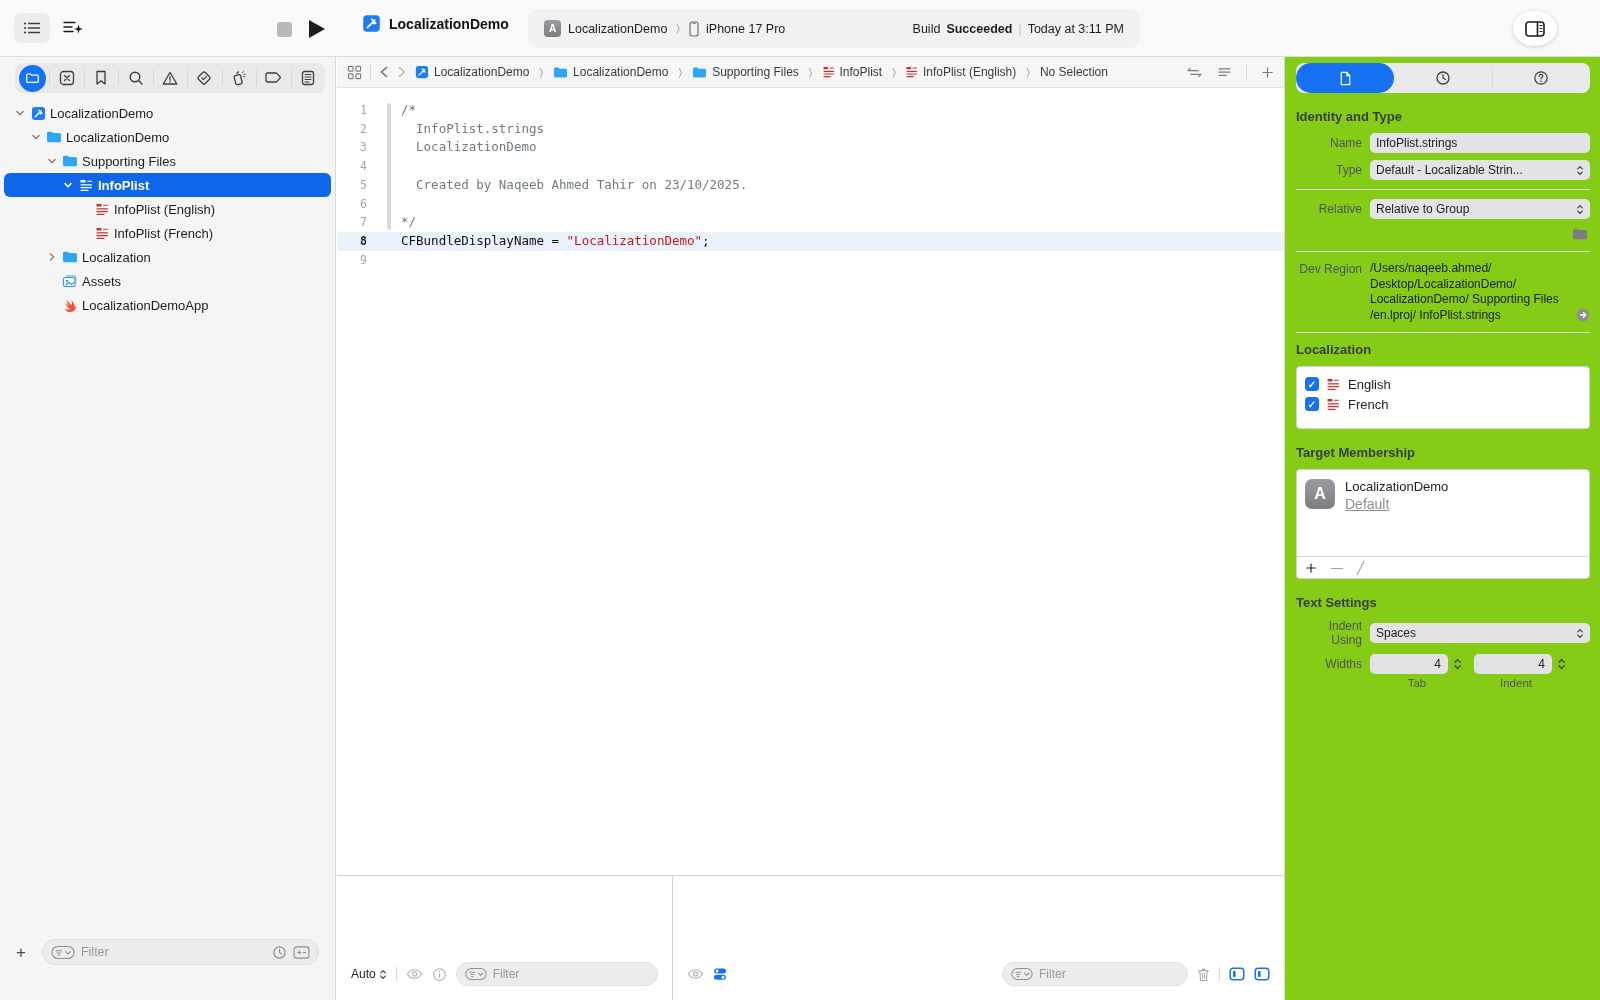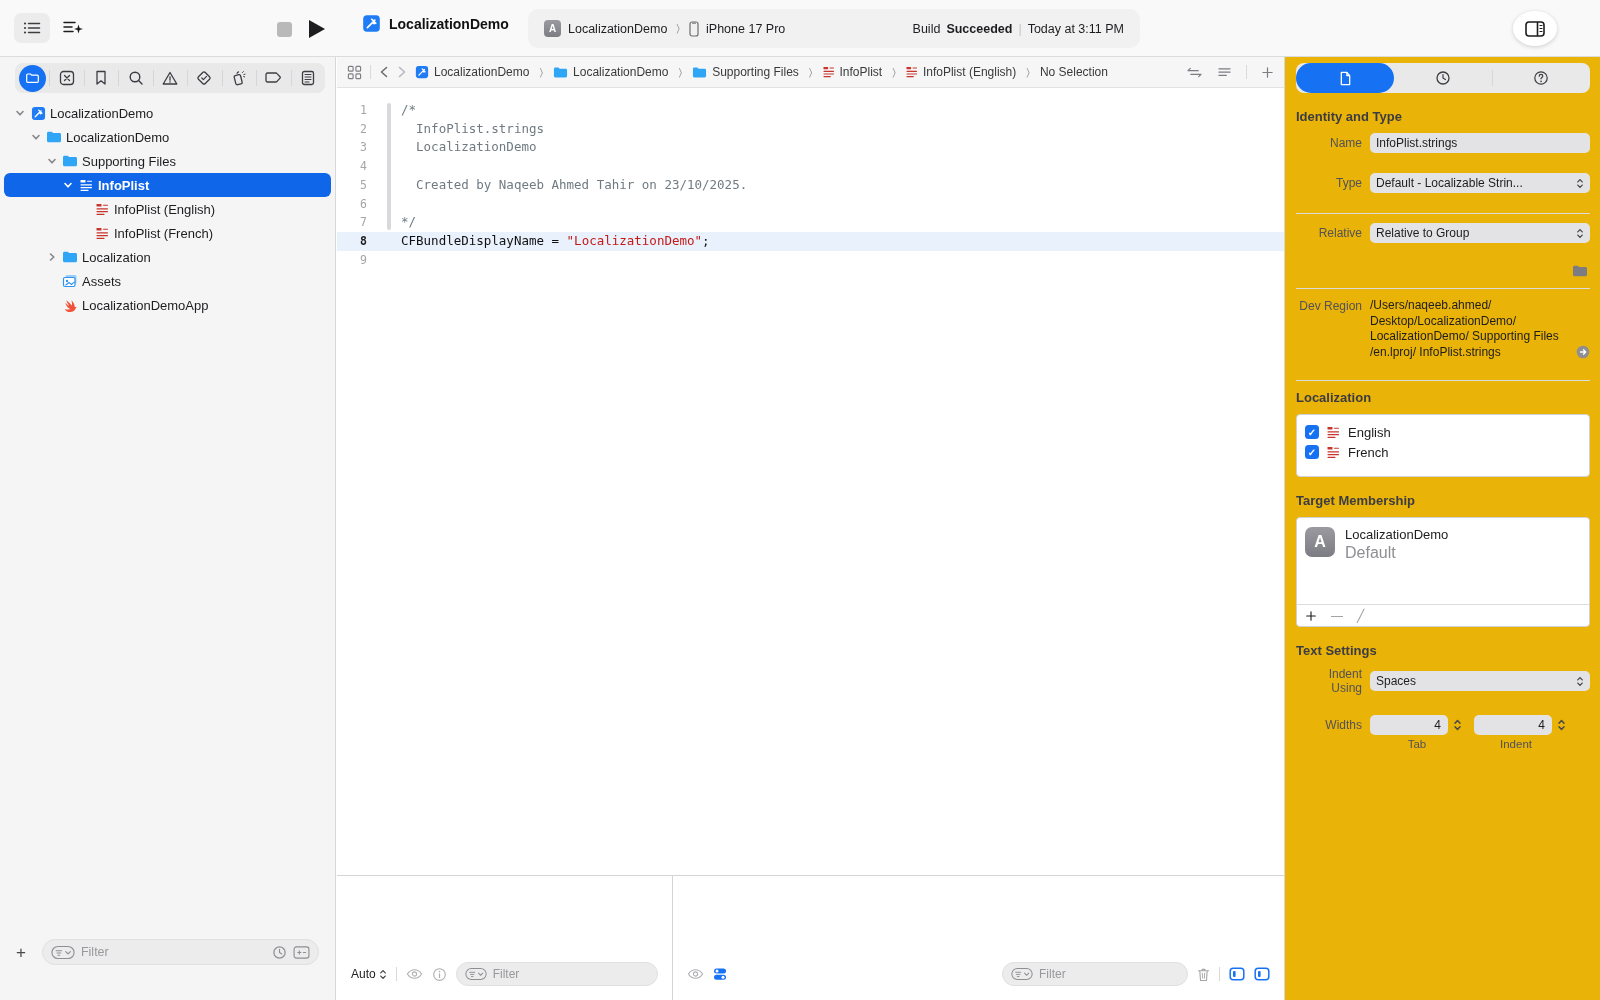--- a/index.html
+++ b/index.html
@@ -92,52 +92,52 @@
   .dbg-bar { position:absolute; left:0; right:0; bottom:12px; height:28px; display:flex; align-items:center; padding:0 14px; gap:9px; color:#8e8e93; }
   .auto-lbl { font-size:12px; color:#1d1d1f; display:flex; align-items:center; gap:3px; }
   .vdiv { width:1px; height:14px; background:#d9d9da; }
   .dbg-filter { height:24px; background:#ececed; border:1px solid #e0e0e1; border-radius:12px; display:flex;
     align-items:center; padding:0 8px; gap:6px; }
   .dbg-filter input { border:none; outline:none; background:transparent; font-size:12px; flex:1; min-width:0;
     font-family:"Liberation Sans", sans-serif; }
   .dbg-filter input::placeholder { color:#98989d; }
 
   
-  .inspector { position:absolute; right:0; top:57px; width:316px; bottom:0; background:#eab308; border-left:1px solid #d8d8d8;
+  .inspector { position:absolute; right:0; top:57px; width:316px; bottom:0; background:#84cc16; border-left:1px solid #d8d8d8;
     font-size:12px; }
   .insp-tabs { position:absolute; left:11px; top:6px; right:10px; height:30px; background:#e9e9ea; border-radius:8px;
     display:flex; align-items:center; }
   .insp-tab { flex:1; height:100%; display:flex; align-items:center; justify-content:center; color:#3c3c43; position:relative; }
   .insp-tab + .insp-tab::before { content:""; position:absolute; left:0; top:7px; bottom:7px; width:1px; background:#d6d6d8; }
   .insp-tab.sel { background:#1672f3; border-radius:15px; color:#fff; }
   .insp-tab.sel + .insp-tab::before { display:none; }
   .insp-body { position:absolute; top:44px; left:0; right:0; bottom:0; padding:0 10px 0 11px; }
   .sec-h { font-size:13px; font-weight:700; color:#3c3c43; margin:8px 0 9px 0; }
-  .irow { display:flex; align-items:center; margin-bottom:20px; }
+  .irow { display:flex; align-items:center; margin-bottom:7px; }
   .ilabel { width:74px; text-align:right; color:#525257; padding-right:8px; flex:none; }
   .ilabel.top { align-self:flex-start; padding-top:1px; }
   .ifield { flex:1; height:20px; background:#e3e3e5; border-radius:5px; display:flex; align-items:center;
     padding:0 6px; color:#1d1d1f; overflow:hidden; white-space:nowrap; }
   .ifield input { border:none; outline:none; background:transparent; font-size:12px; width:100%;
     font-family:"Liberation Sans", sans-serif; color:#1d1d1f; }
   .ifield .stp { margin-left:auto; flex:none; color:#48484d; }
   .isep { height:1px; background:#dcdcdd; margin:9px 0; }
   .ivalue { flex:1; line-height:15.5px; color:#1d1d1f; word-break:break-word; position:relative; padding-right:20px; }
   .go-arrow { position:absolute; right:0; bottom:1px; }
   .mini-folder { display:flex; justify-content:flex-end; margin:2px 2px 6px 0; }
   .loc-box { background:#fff; border:1px solid #d2d2d6; border-radius:4px; padding:7px 8px 14px 8px; }
   .loc-row { display:flex; align-items:center; gap:8px; height:20px; font-size:13px; }
   .cbx { width:14px; height:14px; border-radius:3.5px; background:#1672f3; color:#fff; display:flex; align-items:center;
     justify-content:center; font-size:10px; font-weight:700; }
   .tm-box { background:#fff; border:1px solid #d2d2d6; border-radius:4px; margin-top:2px; }
   .tm-row { display:flex; align-items:flex-start; gap:10px; padding:9px 8px 6px 8px; height:86px; }
   .app-ic { width:30px; height:30px; border-radius:7px; background:linear-gradient(#9a9aa0,#7c7c83); color:#fff;
     display:flex; align-items:center; justify-content:center; font-weight:700; font-size:16px; }
   .tm-name { font-size:13px; color:#1d1d1f; }
-  .tm-det { font-size:16px; color:#8e8e93; margin-top:2px; }
+  .tm-det { font-size:14px; color:#8e8e93; margin-top:2px;text-decoration:underline; }
   .tm-foot { border-top:1px solid #dcdcdd; height:22px; display:flex; align-items:center; padding:0 8px; gap:14px; color:#48484d; }
   .tm-foot .dim { color:#98989d; }
   .widths-row { display:flex; align-items:center; margin-bottom:2px; }
   .wfield { width:78px; height:20px; background:#e3e3e5; border-radius:5px; display:flex; align-items:center;
     justify-content:flex-end; padding:0 7px; }
   .wgrp { display:flex; align-items:center; gap:5px; margin-right:12px; }
   .wcaps { display:flex; margin-left:82px; margin-top:3px; color:#525257; font-size:11.5px; }
   .stepper-out { color:#48484d; }
 </style>
 </head>

